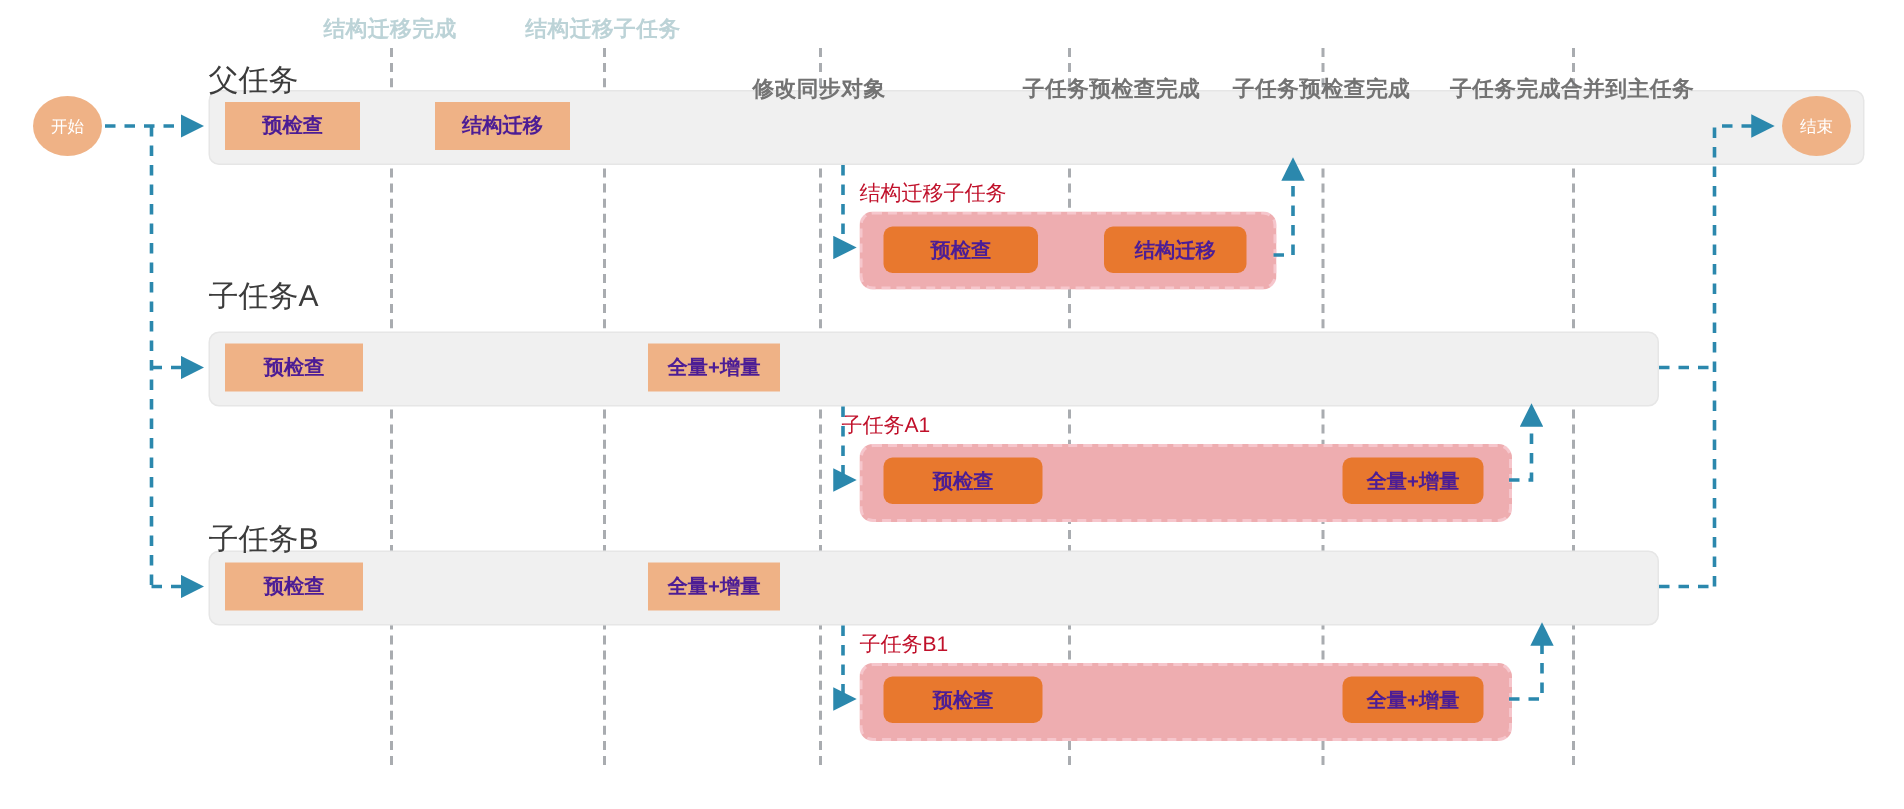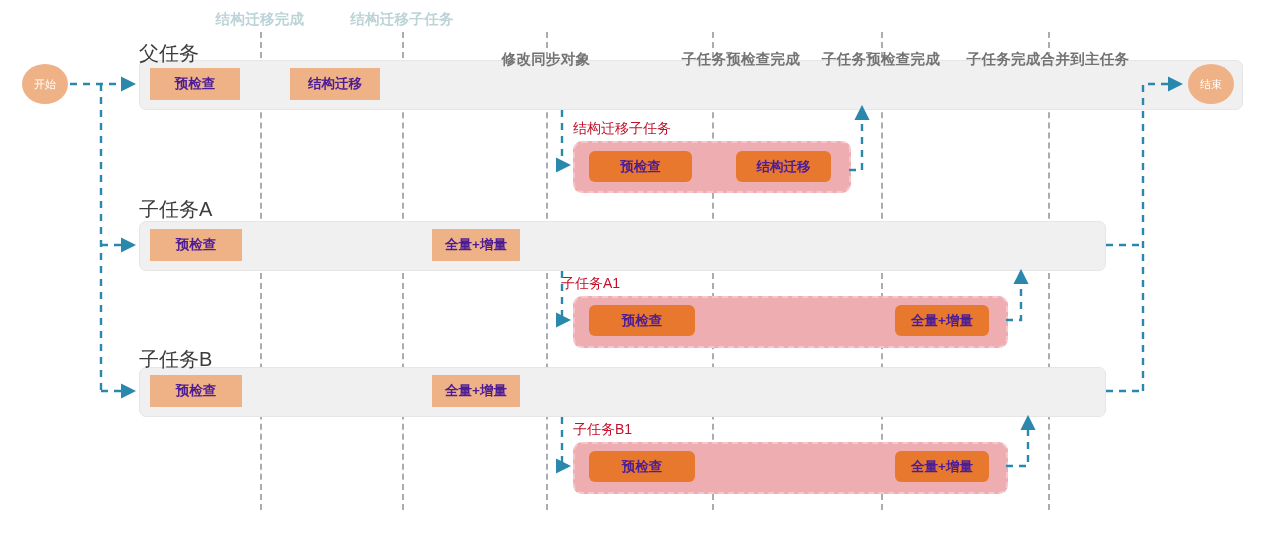--- a/index.html
+++ b/index.html
@@ -140,21 +140,21 @@
   <div class="lane-title" style="left:139px;top:40px">父任务</div>
   <div class="lane" style="left:139px;top:60px;width:1102px;height:48px"></div>
   <div class="chip" style="left:150px;top:68px;width:90px;height:32px">预检查</div>
   <div class="chip" style="left:290px;top:68px;width:90px;height:32px">结构迁移</div>
 
   <div class="group-title" style="left:573px;top:120px">结构迁移子任务</div>
   <div class="group" style="left:573px;top:141px;width:274px;height:48px"></div>
   <div class="chip strong" style="left:589px;top:151px;width:103px;height:31px">预检查</div>
   <div class="chip strong" style="left:736px;top:151px;width:95px;height:31px">结构迁移</div>
 
-  <div class="lane-title" style="left:139px;top:196px">子任务A</div>
+  <div class="lane-title" style="left:139px;top:184px">子任务A</div>
   <div class="lane" style="left:139px;top:221px;width:965px;height:48px"></div>
   <div class="chip" style="left:150px;top:229px;width:92px;height:32px">预检查</div>
   <div class="chip" style="left:432px;top:229px;width:88px;height:32px">全量+增量</div>
 
   <div class="group-title" style="left:561px;top:275px">子任务A1</div>
   <div class="group" style="left:573px;top:296px;width:431px;height:48px"></div>
   <div class="chip strong" style="left:589px;top:305px;width:106px;height:31px">预检查</div>
   <div class="chip strong" style="left:895px;top:305px;width:94px;height:31px">全量+增量</div>
 
   <div class="lane-title" style="left:139px;top:346px">子任务B</div>

